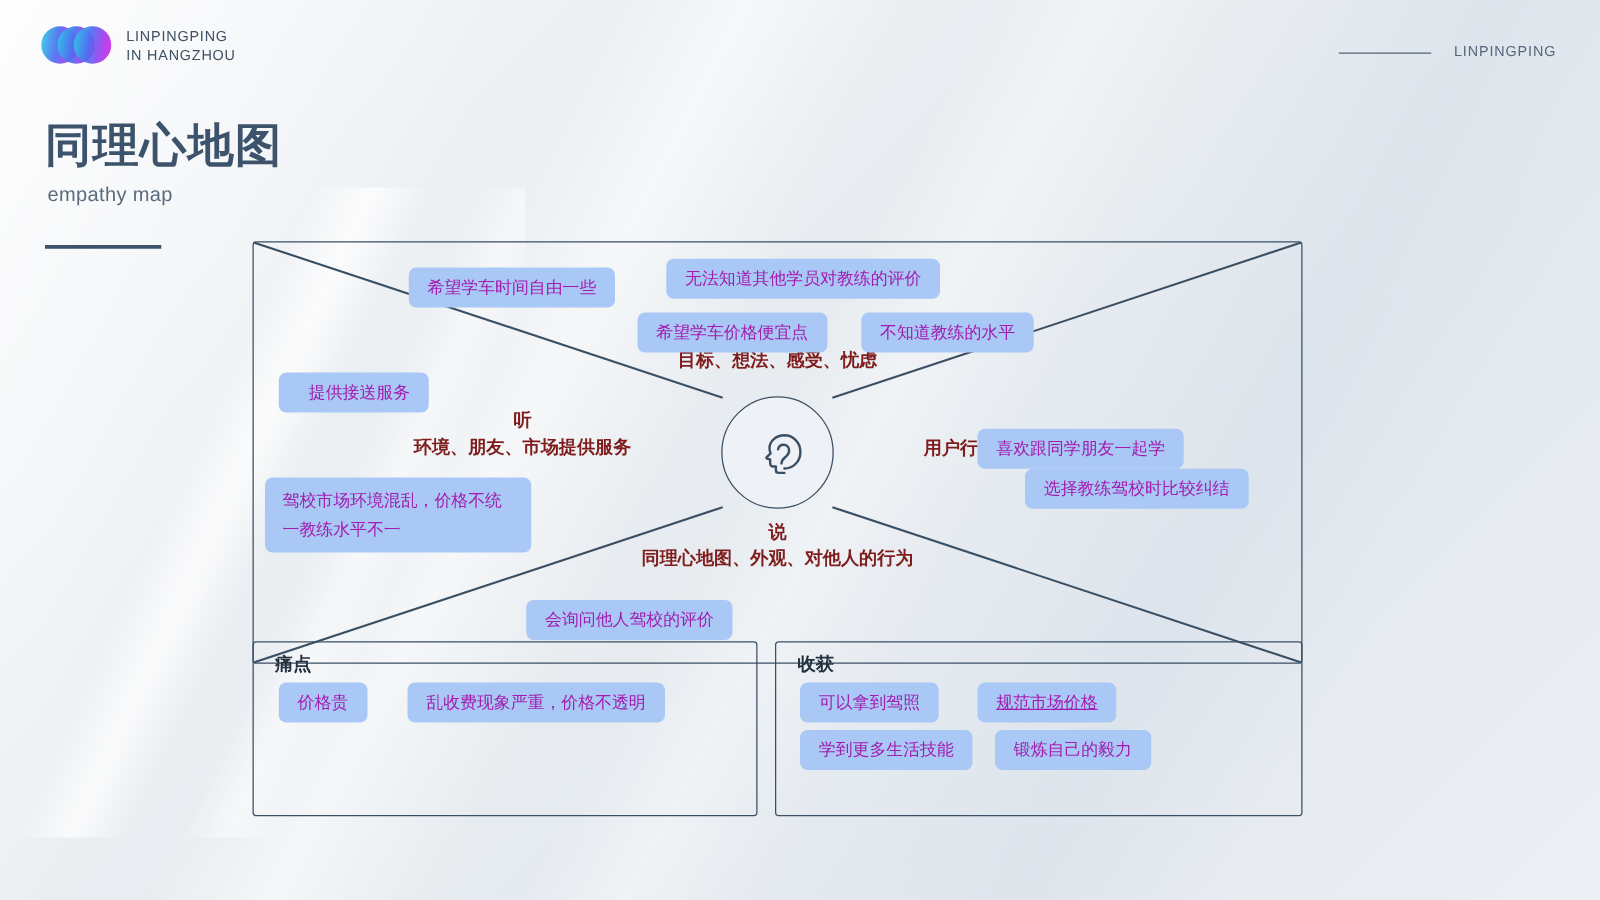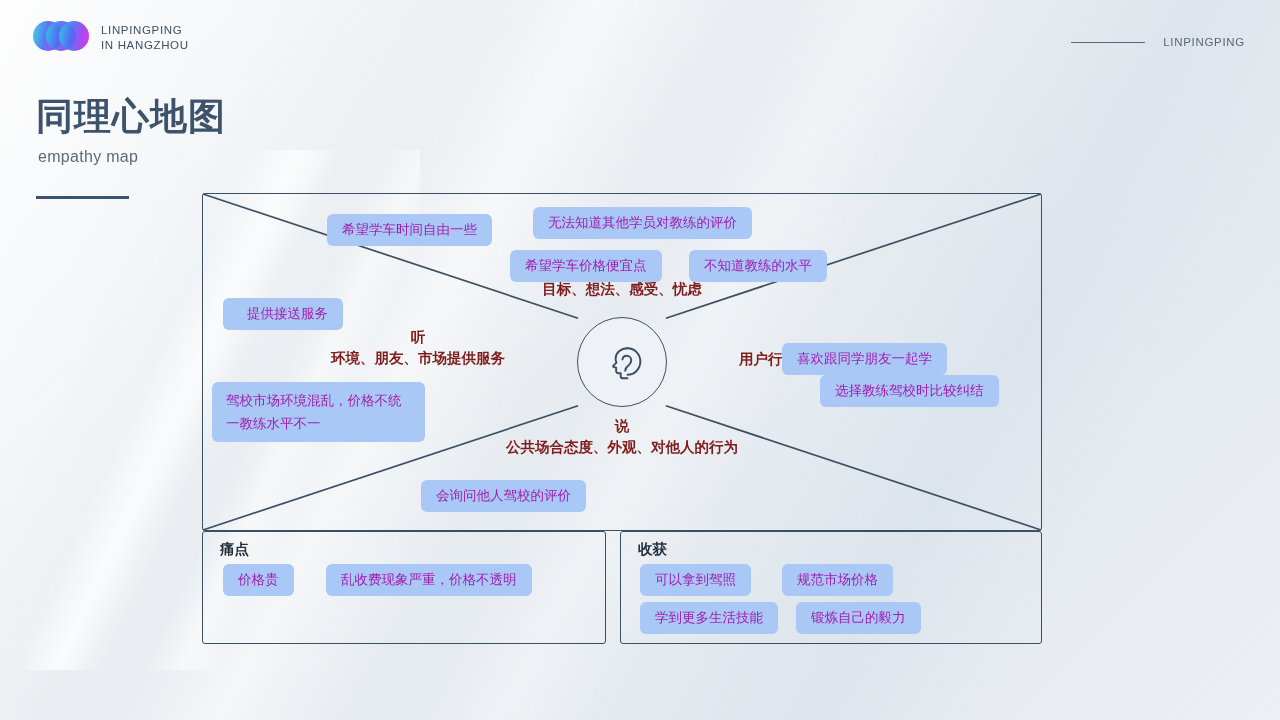--- a/index.html
+++ b/index.html
@@ -173,22 +173,22 @@
   .tag.two-line {
     white-space: normal;
     text-align: left;
     line-height: 23px;
     padding: 7px 14px;
   }
 
   
   .box {
     position: absolute;
-    top: 531px;
-    height: 113px;
+    top: 513px;
+    height: 140px;
     border: 1.7px solid #3b4f63;
     border-radius: 3px;
     box-sizing: border-box;
   }
   #box-pain { left: 202px; width: 404px; }
   #box-gain { left: 620px; width: 422px; }
 
   .box-title {
     position: absolute;
     left: 17px; top: 8px;
@@ -249,21 +249,21 @@
     <div class="q-name">听</div>
     <div class="q-desc">环境、朋友、市场提供服务</div>
   </div>
 
   <div class="quad right">
     <div class="q-name">用户行为</div>
   </div>
 
   <div class="quad bottom">
     <div class="q-name">说</div>
-    <div class="q-desc">公共场合态度、外观、对他人的行为</div>
+    <div class="q-desc">同理心地图、外观、对他人的行为</div>
   </div>
 
   <div class="tag" style="left:124px; top:20px;">希望学车时间自由一些</div>
   <div class="tag" style="left:307px; top:56px;">希望学车价格便宜点</div>
   <div class="tag" style="left:330px; top:13px;">无法知道其他学员对教练的评价</div>
   <div class="tag" style="left:486px; top:56px;">不知道教练的水平</div>
   <div class="tag" style="left:20px;  top:104px;padding-left:24px;">提供接送服务</div>
   <div class="tag two-line" style="left:9px; top:188px; width:213px;">驾校市场环境混乱，价格不统一教练水平不一</div>
   <div class="tag" style="left:579px; top:149px;">喜欢跟同学朋友一起学</div>
   <div class="tag" style="left:617px; top:181px;">选择教练驾校时比较纠结</div>
@@ -272,16 +272,16 @@
 
 <div class="box" id="box-pain">
   <div class="box-title">痛点</div>
   <div class="tag" style="left:20px; top:32px;">价格贵</div>
   <div class="tag" style="left:123px; top:32px;">乱收费现象严重，价格不透明</div>
 </div>
 
 <div class="box" id="box-gain">
   <div class="box-title">收获</div>
   <div class="tag" style="left:19px;  top:32px;">可以拿到驾照</div>
-  <div class="tag" style="left:161px; top:32px;">规范市场价格</div>
+  <div class="tag" style="left:161px; top:32px;text-decoration:underline;">规范市场价格</div>
   <div class="tag" style="left:19px;  top:70px;">学到更多生活技能</div>
   <div class="tag" style="left:175px; top:70px;">锻炼自己的毅力</div>
 </div>
 
 </body></html>

